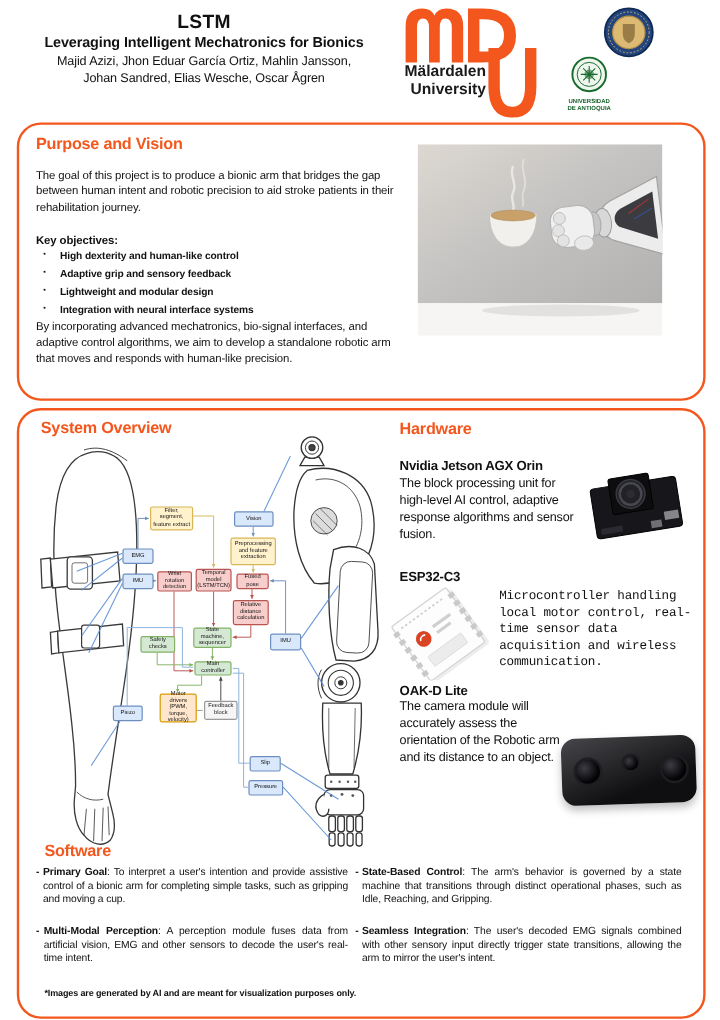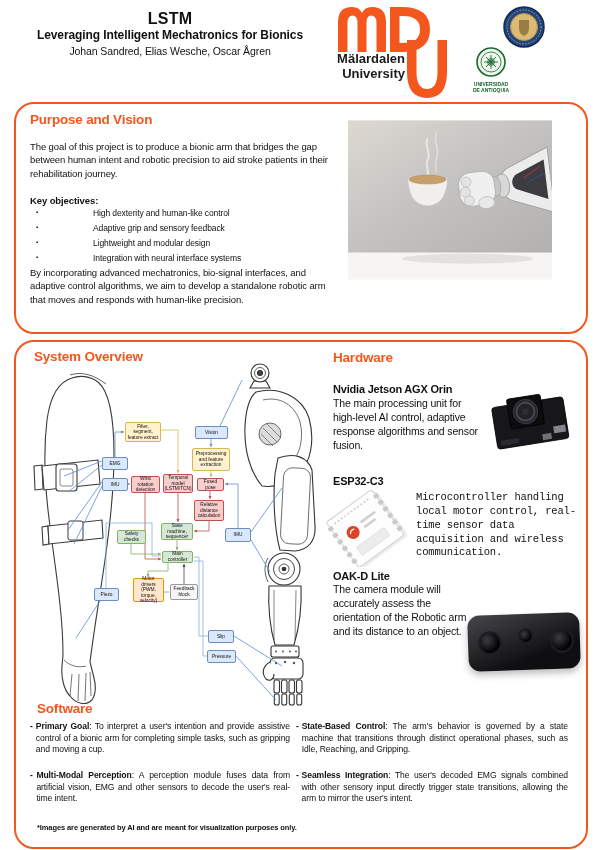--- a/index.html
+++ b/index.html
@@ -14,21 +14,21 @@
   .mdu{left:335px;top:4px;width:132px;height:96px;}
   .mdu-name{position:absolute;left:0;top:48px;width:70px;text-align:right;
             font-weight:bold;font-size:13px;line-height:1.12;color:#1a1a1a;}
   .plogo{text-align:center;}
   .plogo-txt{font-weight:bold;line-height:1.15;}
   
   .section-box{border:2.5px solid var(--acc);border-radius:20px;background:#fff;}
   .sec-h{color:var(--acc);font-weight:bold;font-size:13.5px;letter-spacing:-.2px;}
   
   .body-t{font-size:9.5px;line-height:1.4;letter-spacing:-.1px;}
-  .obj-li{display:flex;font-size:8.5px;font-weight:normal;margin-bottom:5px;letter-spacing:-.1px;gap:43px;}
+  .obj-li{display:flex;font-size:8.5px;font-weight:bold;margin-bottom:5px;letter-spacing:-.1px;}
   .obj-li .mk{width:14px;font-size:6px;padding-top:1px;}
   .photo{left:348px;top:120px;width:204px;height:160px;}
   
   .hw-title{font-weight:bold;font-size:11px;letter-spacing:-.2px;}
   .hw-text{font-size:10.5px;line-height:1.32;letter-spacing:-.15px;}
   .oak{left:468px;top:614px;width:112px;height:56px;border-radius:12px;
        background:linear-gradient(160deg,#47474b,#0f0f11 70%);transform:rotate(-2deg);
        box-shadow:0 4px 7px rgba(0,0,0,.25);}
   .lens{position:absolute;border-radius:50%;border:2px solid #1e1e22;
         background:radial-gradient(circle at 35% 35%,#3c3c44,#040406 65%);}
@@ -52,20 +52,21 @@
 </style>
 </head>
 <body>
 
 <div id="page" style="--acc:#F4571D">
 
   <div class="abs header-text">
     <div class="title">LSTM</div>
     <div class="subtitle">Leveraging Intelligent Mechatronics for Bionics</div>
     <div class="authors">
+      <div>Majid Azizi, Jhon Eduar García Ortiz, Mahlin Jansson,</div>
       <div>Johan Sandred, Elias Wesche, Oscar Ågren</div>
     </div>
   </div>
 
   <div class="abs mdu">
     <svg width="132" height="96" viewBox="0 0 132 96">
       <g fill="#F4571D">
         <path transform="translate(3,2)" d="M0,46 V16 Q0,1 14,1 Q21.5,1 24,7 Q26.5,1 34,1 Q48,1 48,16 V46 H38.5 V17 Q38.5,9.5 33,9.5 Q28.5,9.5 28.5,17 V46 H19.5 V17 Q19.5,9.5 14.5,9.5 Q9.5,9.5 9.5,17 V46 Z"></path>
         <path transform="translate(55,2)" fill-rule="evenodd" d="M0,1 H12 Q40,1 40,23.5 Q40,46 12,46 H0 Z M9.5,10 V37 H13 Q30,37 30,23.5 Q30,10 13,10 Z"></path>
         <path transform="translate(72,36)" d="M0,0 H9.5 V32 Q9.5,49 20,49 Q30.5,49 30.5,32 V0 H40 V32 Q40,58 20,58 Q0,58 0,32 Z"></path>
@@ -281,21 +282,21 @@
     <div class="node n-blue" style="left:205px;top:168px;width:26px;height:14px;">IMU</div>
     <div class="node n-green" style="left:142px;top:191px;width:31px;height:12px;">Main controller</div>
     <div class="node n-orange" style="left:113px;top:218px;width:31px;height:24px;">Motor drivers (PWM, torque, velocity)</div>
     <div class="node n-gray" style="left:150px;top:224px;width:28px;height:16px;">Feedback block</div>
     <div class="node n-blue" style="left:74px;top:228px;width:25px;height:13px;">Piezo</div>
     <div class="node n-blue" style="left:188px;top:270px;width:26px;height:13px;">Slip</div>
     <div class="node n-blue" style="left:187px;top:290px;width:29px;height:13px;">Pressure</div>
   </div>
 
   <div class="abs hw-title" style="left:333px;top:383px;">Nvidia Jetson AGX Orin</div>
-  <div class="abs hw-text" style="left:333px;top:397px;width:152px;">The main processing unit for high-level AI control, adaptive response algorithms and sensor fusion.</div>
+  <div class="abs hw-text" style="left:333px;top:397px;width:152px;">The block processing unit for high-level AI control, adaptive response algorithms and sensor fusion.</div>
   <div class="abs" style="left:484px;top:386px;">
     <svg width="92" height="70" viewBox="0 0 92 70">
       <g transform="rotate(-9 46 35)">
         <rect x="10" y="16" width="72" height="42" rx="3" fill="#17171b" stroke="#000" stroke-width=".8"></rect>
         <rect x="26" y="10" width="34" height="30" rx="2" fill="#0d0d10" stroke="#000" stroke-width=".8"></rect>
         <circle cx="43" cy="25" r="12" fill="#212126" stroke="#3a3a41" stroke-width="1.2"></circle>
         <path d="M43,16 A9,9 0 0 1 52,25" stroke="#474750" stroke-width="2" fill="none"></path>
         <path d="M43,16 A9,9 0 0 1 52,25" stroke="#474750" stroke-width="2" fill="none" transform="rotate(72 43 25)"></path>
         <path d="M43,16 A9,9 0 0 1 52,25" stroke="#474750" stroke-width="2" fill="none" transform="rotate(144 43 25)"></path>
         <path d="M43,16 A9,9 0 0 1 52,25" stroke="#474750" stroke-width="2" fill="none" transform="rotate(216 43 25)"></path>

